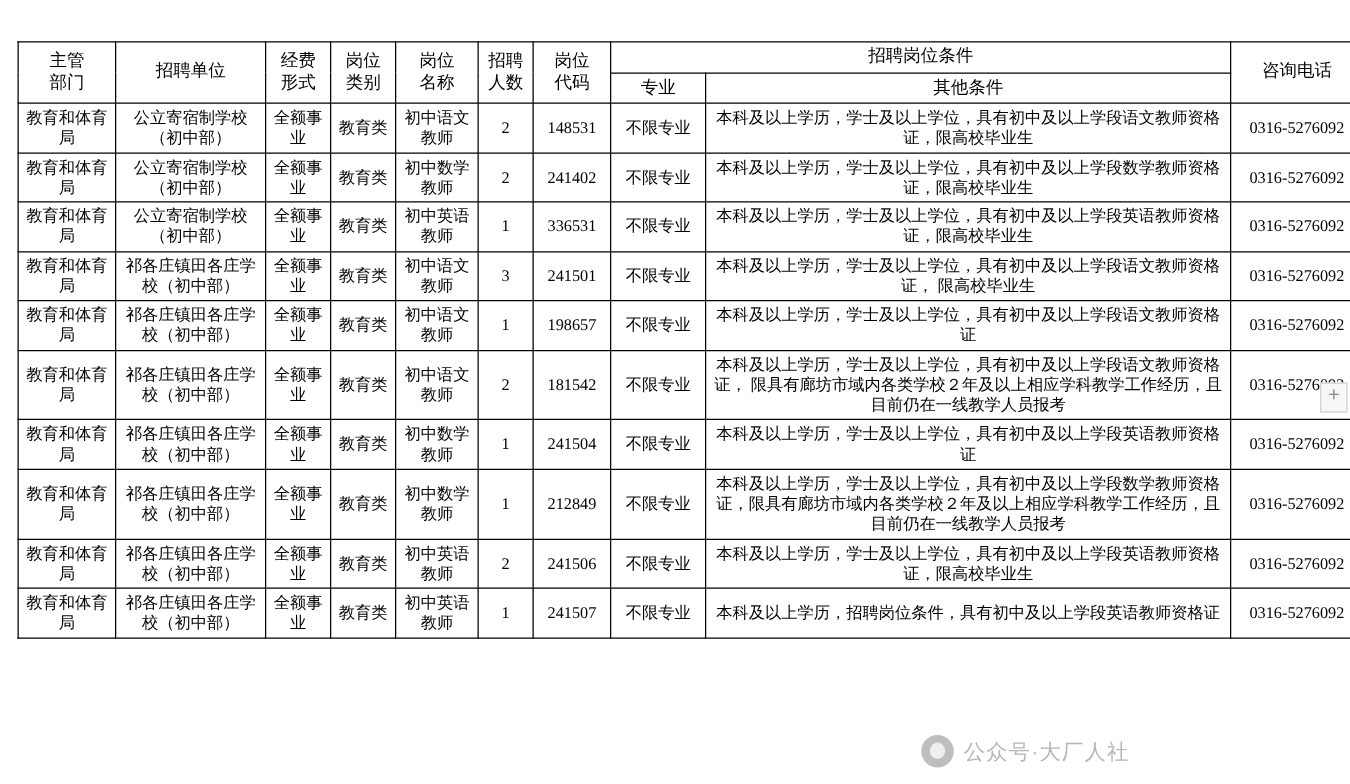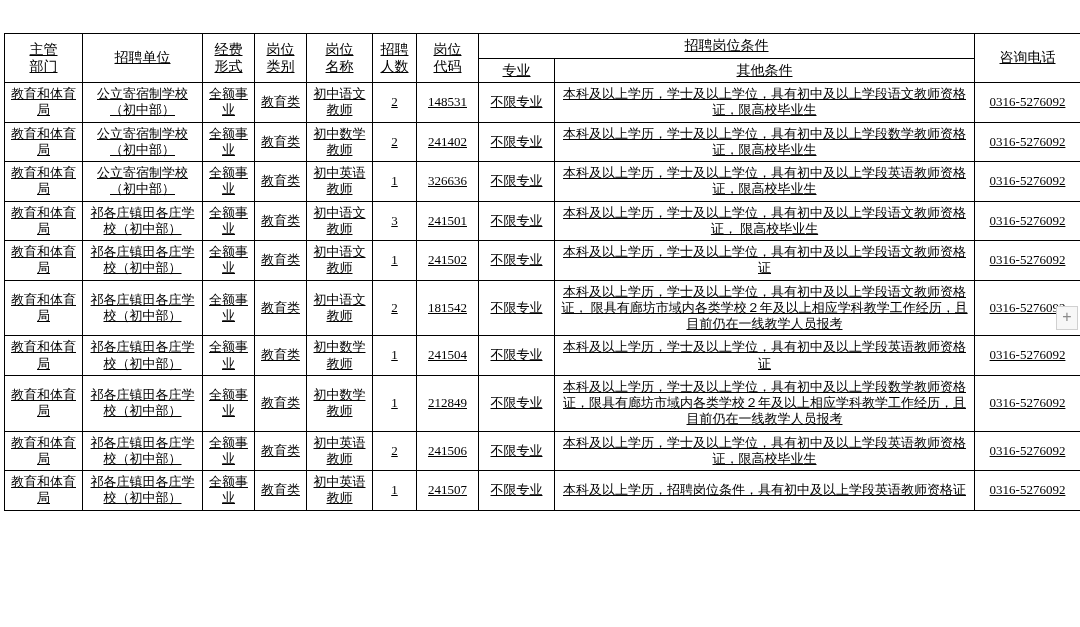--- a/index.html
+++ b/index.html
@@ -17,24 +17,23 @@
   .page {
     position: absolute;
     left: 0;
     top: 0;
     width: 1080px;
     height: 627px;
     background: #ffffff;
   }
   .table-wrap {
     position: absolute;
-    left: 4px;
+    left: 14px;
     top: 33px;
     width: 1036px;
-    text-decoration: underline;
   }
   table.recruit {
     border-collapse: collapse;
     table-layout: fixed;
     width: 1036px;
     background: #fff;
   }
   table.recruit th,
   table.recruit td {
     border: 1px solid #000000;
@@ -202,21 +201,21 @@
             <td class="other">本科及以上学历，学士及以上学位，具有初中及以上学段数学教师资格证，限高校毕业生</td>
             <td class="tel">0316-5276092</td>
           </tr>
           <tr>
             <td>教育和体育局</td>
             <td>公立寄宿制学校（初中部）</td>
             <td>全额事业</td>
             <td>教育类</td>
             <td>初中英语教师</td>
             <td>1</td>
-            <td class="code">326636</td>
+            <td class="code">336531</td>
             <td>不限专业</td>
             <td class="other">本科及以上学历，学士及以上学位，具有初中及以上学段英语教师资格证，限高校毕业生</td>
             <td class="tel">0316-5276092</td>
           </tr>
           <tr>
             <td>教育和体育局</td>
             <td>祁各庄镇田各庄学校（初中部）</td>
             <td>全额事业</td>
             <td>教育类</td>
             <td>初中语文教师</td>
@@ -226,21 +225,21 @@
             <td class="other">本科及以上学历，学士及以上学位，具有初中及以上学段语文教师资格证， 限高校毕业生</td>
             <td class="tel">0316-5276092</td>
           </tr>
           <tr>
             <td>教育和体育局</td>
             <td>祁各庄镇田各庄学校（初中部）</td>
             <td>全额事业</td>
             <td>教育类</td>
             <td>初中语文教师</td>
             <td>1</td>
-            <td class="code">241502</td>
+            <td class="code">198657</td>
             <td>不限专业</td>
             <td class="other">本科及以上学历，学士及以上学位，具有初中及以上学段语文教师资格证</td>
             <td class="tel">0316-5276092</td>
           </tr>
           <tr>
             <td>教育和体育局</td>
             <td>祁各庄镇田各庄学校（初中部）</td>
             <td>全额事业</td>
             <td>教育类</td>
             <td>初中语文教师</td>
@@ -297,14 +296,18 @@
             <td>不限专业</td>
             <td class="other">本科及以上学历，招聘岗位条件，具有初中及以上学段英语教师资格证</td>
             <td class="tel">0316-5276092</td>
           </tr>
         </tbody>
     </table>
   </div>
 
   <div class="side-plus">+</div>
 
+  <div class="watermark">
+    <div class="wm-logo"></div>
+    <span>公众号·大厂人社</span>
+  </div>
 
 </div>
 
 </body></html>

